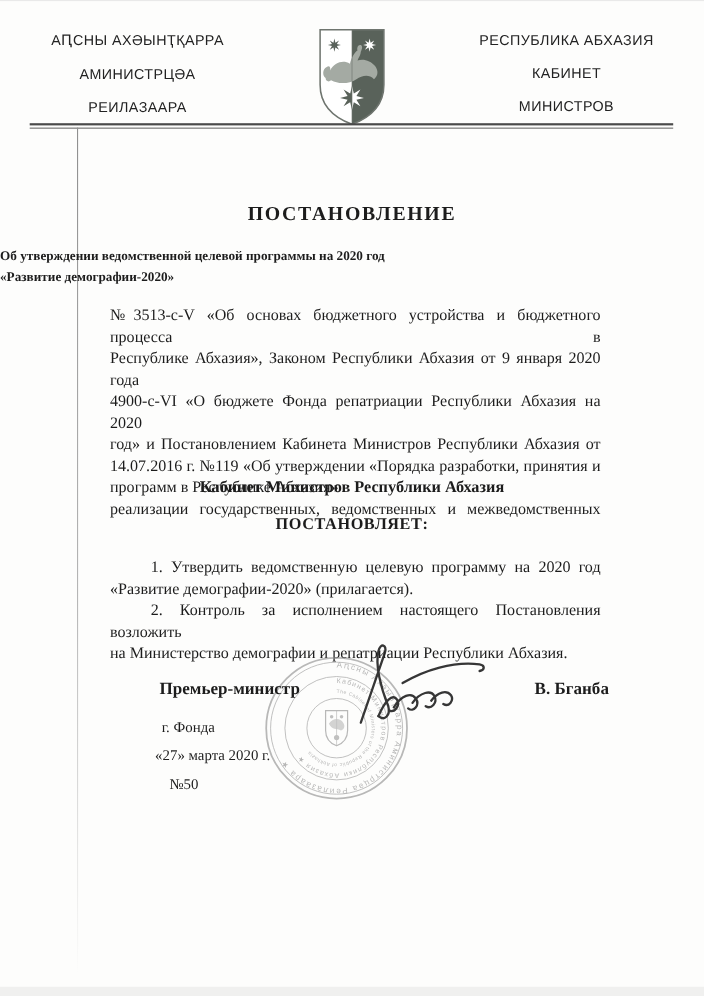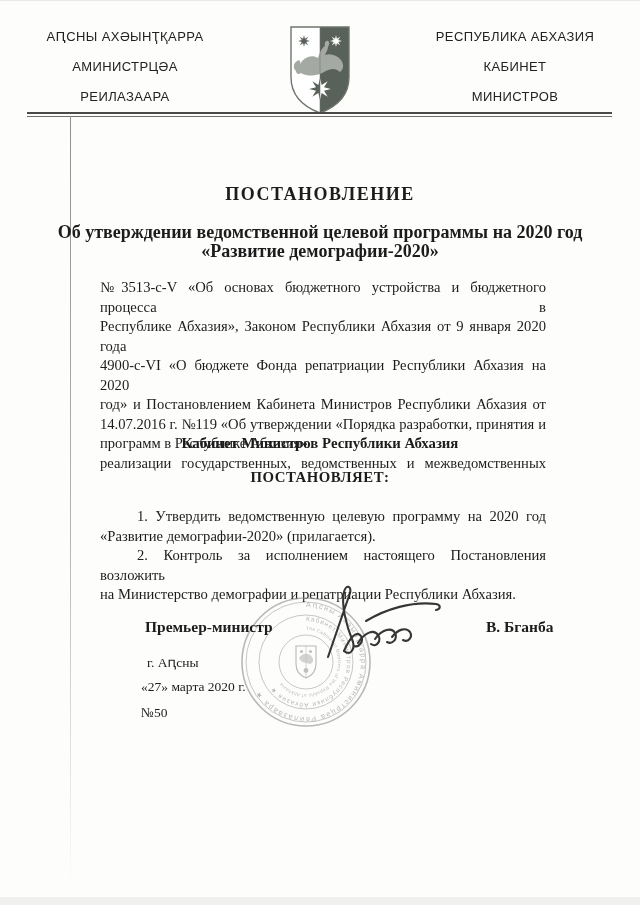--- a/index.html
+++ b/index.html
@@ -17,35 +17,35 @@
   .hdr-col.right{margin-right:16px;}
   .emblem-wrap{width:70px;display:flex;justify-content:center;}
   .rule{position:absolute;left:27px;top:111px;width:585px;height:2px;
     border-top:2.5px solid #4a4a4a;border-bottom:1px solid #6d6d6d;}
   .edge-line{position:absolute;left:70px;top:115px;width:1px;height:770px;
     background:linear-gradient(#8f8f8f,#b5b5b5 55%,rgba(181,181,181,0));}
   .scan-bottom{position:absolute;left:0;bottom:0;width:100%;height:9px;background:rgba(0,0,0,.05);}
   
   .title{position:absolute;top:183px;left:0;width:100%;text-align:center;
     font-size:18px;font-weight:bold;letter-spacing:1.5px;}
-  .subtitle{position:absolute;top:222px;left:0;width:100%;text-align:center;
-    font-size:18px;font-weight:bold;line-height:19px;}
+  .subtitle{position:absolute;top:222px;left:0;width:100%;text-align:left;
+    font-size:12px;font-weight:bold;line-height:19px;}
   
   .para{position:absolute;left:100px;width:446px;font-size:14.6px;}
   .para .ln{line-height:19.5px;white-space:normal;text-align:justify;text-align-last:justify;}
   .para .ln.first{text-indent:37px;}
   .para .ln.last{text-align-last:left;}
   .center-bold{position:absolute;left:0;width:100%;text-align:center;
     font-size:14.8px;font-weight:bold;}
   
   .sig-pos{position:absolute;left:145px;top:617px;font-size:15.5px;font-weight:bold;}
   .sig-name{position:absolute;left:486px;top:617px;font-size:15.5px;font-weight:bold;}
   .sig-city{position:absolute;left:147px;top:652px;font-size:13.5px;}
   .sig-date{position:absolute;left:141px;top:678px;font-size:13.5px;}
-  .sig-num{position:absolute;left:141px;top:704px;font-size:13.5px;}
+  .sig-num{position:absolute;left:154px;top:704px;font-size:13.5px;}
   .stamp{position:absolute;left:238px;top:593px;opacity:.62;}
   .stamp text{font-family:"Liberation Sans","DejaVu Sans",sans-serif;fill:#8e8e8e;}
   .autograph{position:absolute;left:300px;top:578px;}
 </style>
 </head>
 <body>
 
 <div class="page">
 
   <div class="hdr">
@@ -158,18 +158,18 @@
       <path d="M44,72 C50,58 57,51 61,57 C64,62 59,69 54,67"></path>
       <path d="M58,64 C65,53 74,50 78,56 C82,62 76,69 71,65"></path>
       <path d="M75,60 C82,50 92,48 95,54 C98,60 92,66 87,63"></path>
       <path d="M92,58 C98,50 106,48 110,53 C113,58 108,64 103,61"></path>
       <path d="M66,42 C86,30 112,22 136,25 C141,26 141,30 136,31"></path>
     </g>
   </svg>
 
   <div class="sig-pos">Премьер-министр</div>
   <div class="sig-name">В. Бганба</div>
-  <div class="sig-city">г. Аԥсны</div>
+  <div class="sig-city">г. Фонда</div>
   <div class="sig-date">«27» марта 2020 г.</div>
   <div class="sig-num">№50</div>
 
   <div class="scan-bottom"></div>
 </div>
 
 </body></html>

